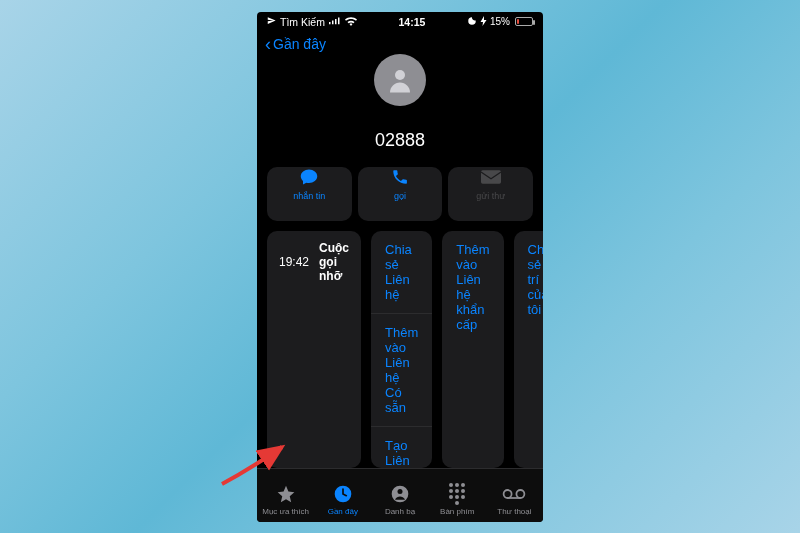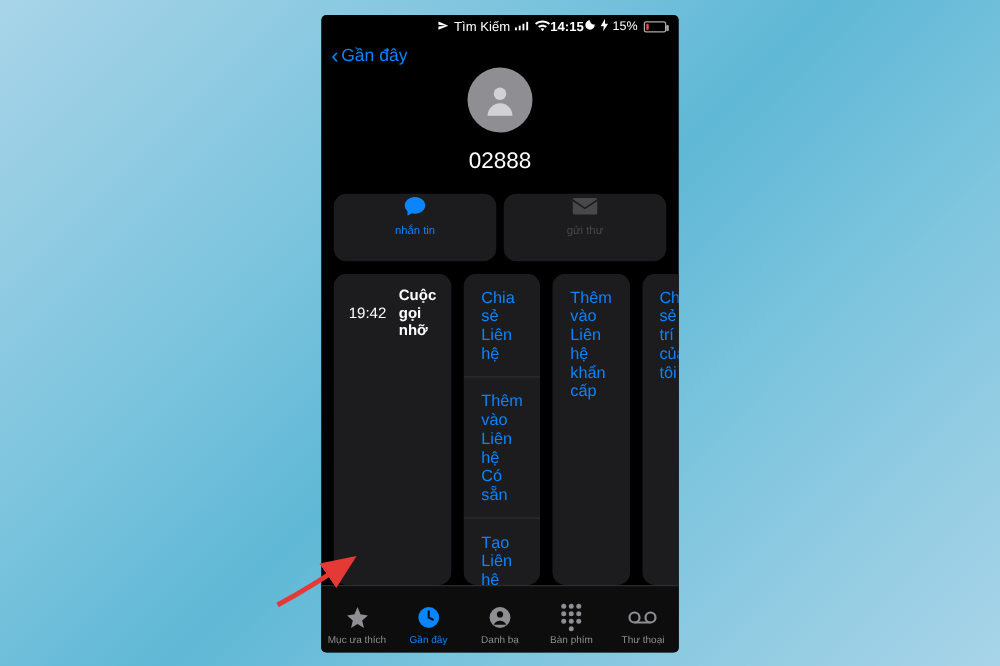--- a/index.html
+++ b/index.html
@@ -18,21 +18,21 @@
     border-radius: 4px;
     overflow: hidden;
     position: relative;
     display: flex;
     flex-direction: column;
   }
   .status-bar {
     height: 20px;
     display: flex;
     align-items: center;
-    justify-content: flex-end;
+    justify-content: space-between;
     padding: 0 10px;
     font-size: 10.5px;
     color: #fff;
   }
   .status-left { display: flex; align-items: center; gap: 4px; }
   .status-left .icon { font-size: 9px; }
   .status-center { font-weight: 600; }
   .status-right { display: flex; align-items: center; gap: 3px; font-size: 10px;}
   .battery-box {
     display:inline-block; width:18px; height:9px; border:1px solid #aaa; border-radius:2px; position:relative; margin-left:2px;
@@ -44,21 +44,21 @@
   .nav-bar { height: 34px; display:flex; align-items:flex-start; padding: 4px 8px 0 8px; color:#0a84ff; }
   .back-btn { display:flex; align-items:center; gap:2px; font-size:14px; }
   .back-chevron { font-size:18px; line-height:14px; font-weight:300; }
 
   .header-section { display:flex; flex-direction:column; align-items:center; padding: 0 0 10px 0;}
   .avatar {
     width: 52px; height: 52px; border-radius: 50%; background: #8e8e93;
     display:flex; align-items:center; justify-content:center; margin-top:-12px;
   }
   .avatar svg { width: 30px; height: 30px; }
-  .contact-number { color:#fff; font-size:18px; margin-top:12px; font-weight:400;}
+  .contact-number { color:#fff; font-size:18px; margin-top:24px; font-weight:400;}
 
   .action-row { display:flex; gap:6px; padding: 6px 10px 10px 10px; }
   .action-btn {
     flex:1; background:#1c1c1e; border-radius:10px; height:54px;
     display:flex; flex-direction:column; align-items:center; gap:4px;
   }
   .action-btn .ai { color:#0a84ff; font-size:18px; height:20px; display:flex; align-items:center; justify-content:center;}
   .action-btn.disabled .ai { color:#48484a; }
   .action-btn .label { font-size:9px; color:#0a84ff; }
   .action-btn.disabled .label { color:#48484a; }
@@ -159,20 +159,28 @@
 
   <div class="action-row">
     <div class="action-btn">
       <span class="ai">
           <svg width="20" height="18" viewBox="0 0 24 24" fill="currentColor">
             <path d="M12 2C6 2 1 6 1 11c0 2.4 1.2 4.6 3 6.2V22l4.5-2.5c1.1.3 2.3.5 3.5.5 6 0 11-4 11-9S18 2 12 2z"></path>
           </svg>
         </span>
       <span class="label">nhắn tin</span>
     </div>
+    <div class="action-btn">
+      <span class="ai">
+          <svg width="18" height="18" viewBox="0 0 24 24" fill="currentColor">
+            <path d="M6.6 10.8c1.4 2.8 3.8 5.1 6.6 6.6l2.2-2.2c.3-.3.7-.4 1-.2 1.2.4 2.5.6 3.8.6.6 0 1 .4 1 1V20c0 .6-.4 1-1 1C10.6 21 3 13.4 3 4c0-.6.4-1 1-1h3.5c.6 0 1 .4 1 1 0 1.3.2 2.6.6 3.8.1.4 0 .8-.2 1z"></path>
+          </svg>
+        </span>
+      <span class="label">gọi</span>
+    </div>
     <div class="action-btn disabled">
       <span class="ai">
           <svg width="20" height="14" viewBox="0 0 24 16" fill="currentColor">
             <rect x="0" y="0" width="24" height="16" rx="2"></rect>
             <path d="M0 2l12 8L24 2" stroke="#1c1c1e" stroke-width="1.5" fill="none"></path>
           </svg>
         </span>
       <span class="label">gửi thư</span>
     </div>
   </div>

